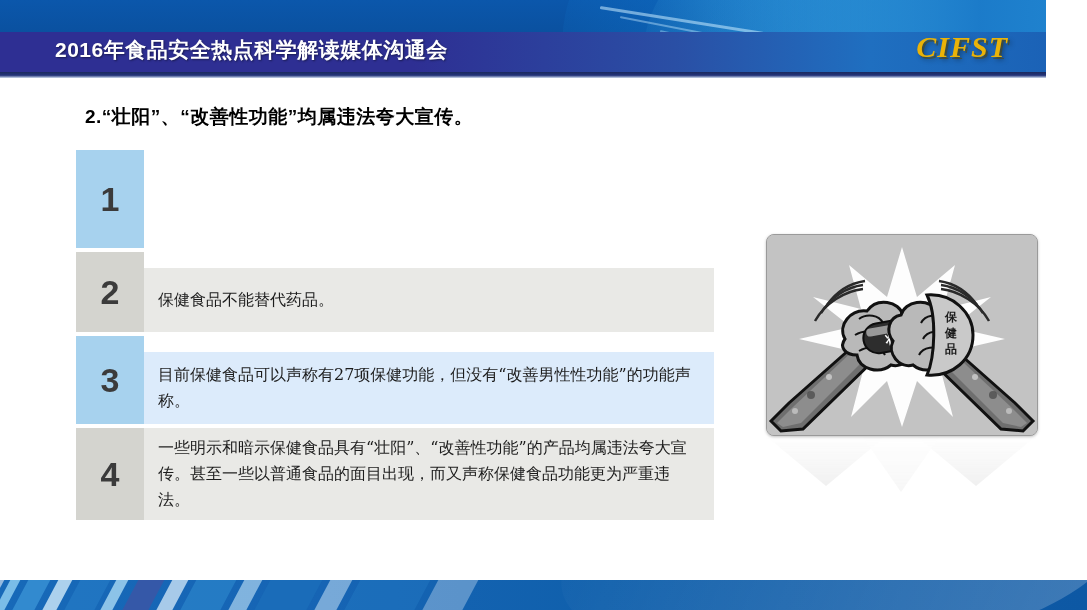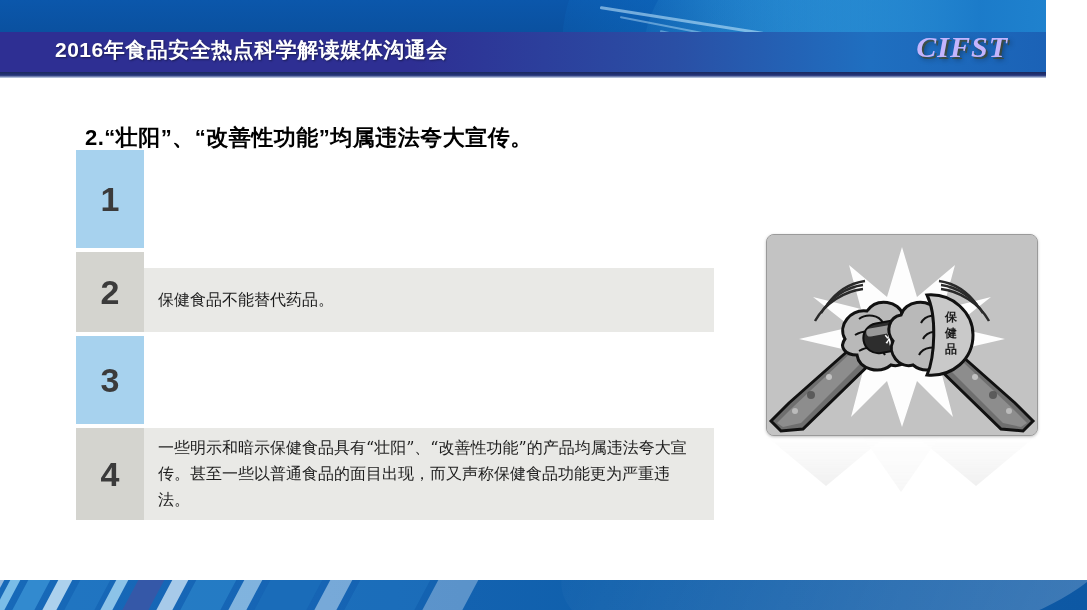--- a/index.html
+++ b/index.html
@@ -92,34 +92,33 @@
   }
   .logo {
     position: absolute;
     right: 38px; top: 30px;
     z-index: 6;
     font-family: "Liberation Serif", "DejaVu Serif", serif;
     font-style: italic;
     font-weight: bold;
     font-size: 30px;
     letter-spacing: 1px;
-    color: #c4b5fd;
+    color: #eab308;
     text-shadow: 2px 2px 0 rgba(90,70,0,.55), 3px 3px 5px rgba(0,0,0,.35);
   }
 
   
   .slide-heading {
     position: absolute;
     left: 85px; top: 104px;
-    font-size: 22px;
+    font-size: 19px;
     font-weight: bold;
     color: #000000;
     white-space: nowrap;
     letter-spacing: .5px;
-    margin-top: 19px;
   }
 
   
   .table {
     position: absolute;
     left: 76px; top: 150px;
     width: 638px;
   }
   .row {
     display: flex;
@@ -260,20 +259,21 @@
     <div class="row-num">1</div>
   </div>
 
   <div class="row gray r2">
     <div class="row-num">2</div>
     <div class="row-text">保健食品不能替代药品。</div>
   </div>
 
   <div class="row blue r3">
     <div class="row-num">3</div>
+    <div class="row-text">目前保健食品可以声称有27项保健功能，但没有“改善男性性功能”的功能声称。</div>
   </div>
 
   <div class="row gray r4">
     <div class="row-num">4</div>
     <div class="row-text">一些明示和暗示保健食品具有“壮阳”、“改善性功能”的产品均属违法夸大宣传。甚至一些以普通食品的面目出现，而又声称保健食品功能更为严重违法。</div>
   </div>
 
 </div>
 
 <div class="figure">

